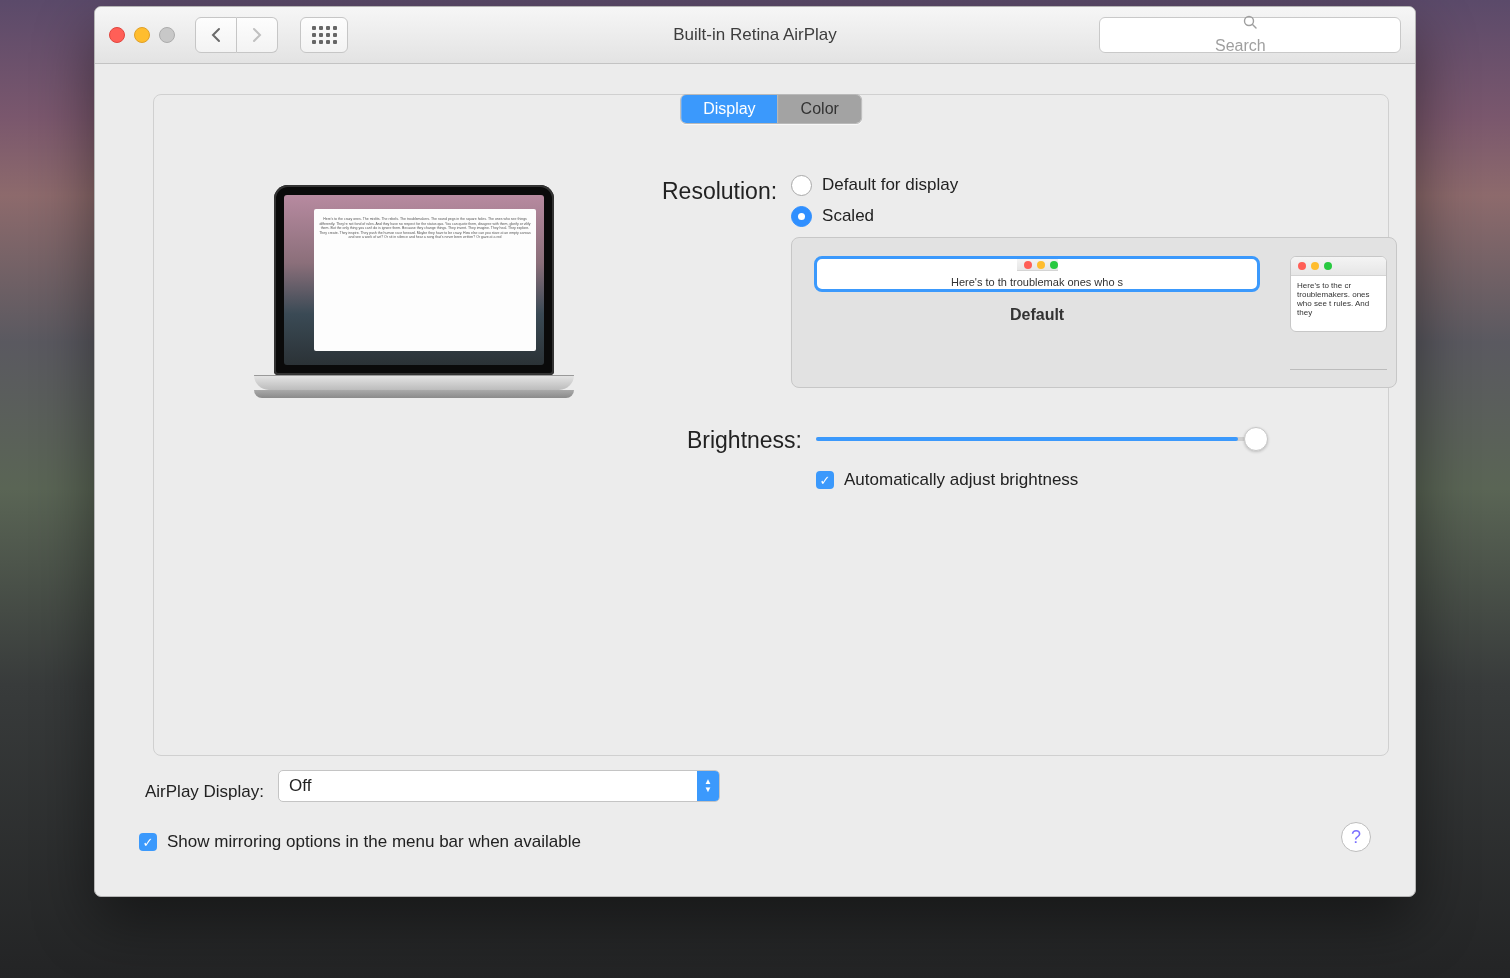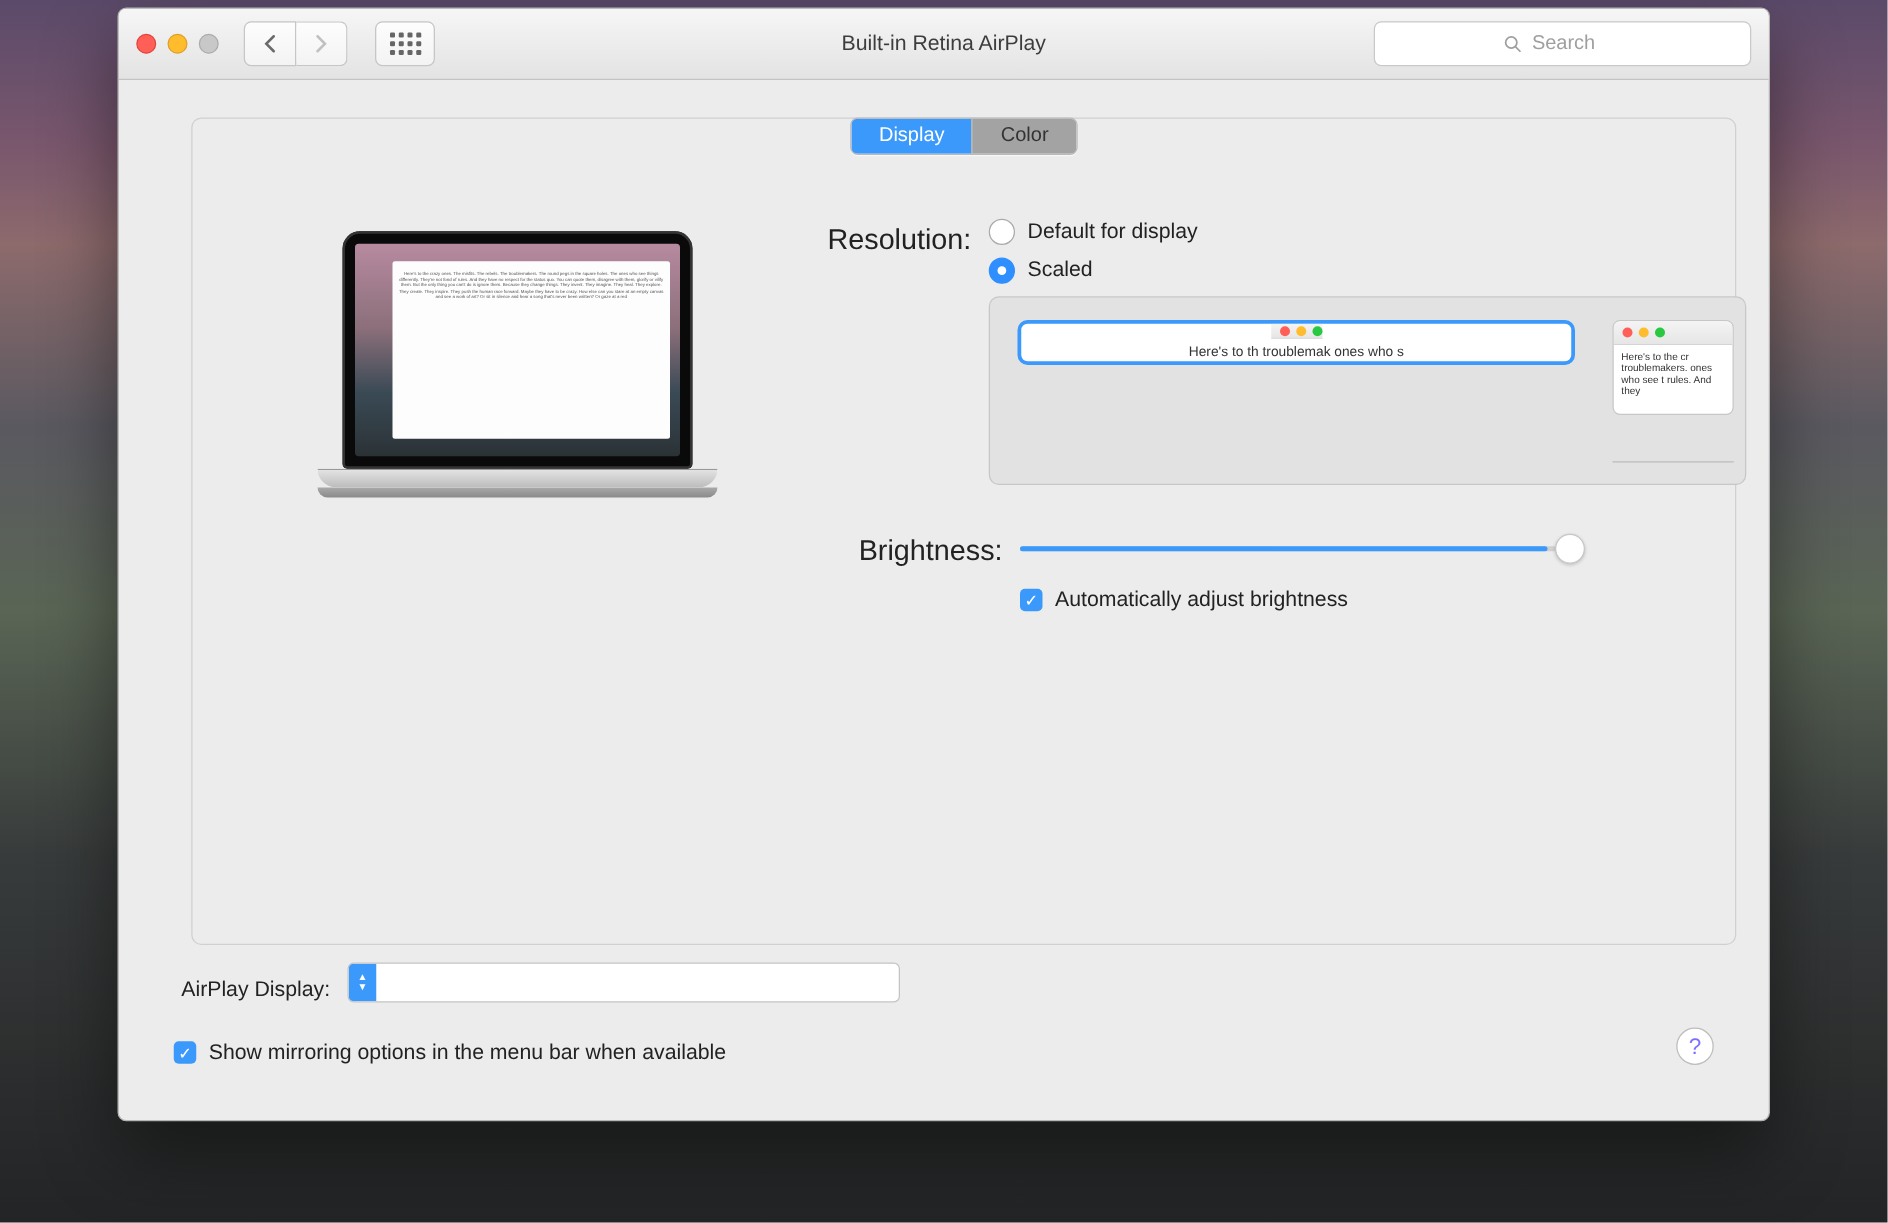--- a/index.html
+++ b/index.html
@@ -25,21 +25,21 @@
 .tl.min{background:#ffbd2e;border:1px solid #e0a028;}
 .tl.max{background:#c8c8c8;border:1px solid #acacac;}
 .navbtns{display:flex;margin-left:8px;}
 .navbtn{width:40px;height:34px;background:linear-gradient(#fdfdfd,#f3f3f3);border:1px solid #c6c6c6;display:flex;align-items:center;justify-content:center;font-size:18px;color:#9a9a9a;}
 .navbtn.back{border-radius:6px 0 0 6px;color:#555;}
 .navbtn.fwd{border-radius:0 6px 6px 0;border-left:none;}
 .gridbtn{width:46px;height:34px;margin-left:10px;background:linear-gradient(#fdfdfd,#f3f3f3);border:1px solid #c6c6c6;border-radius:6px;display:flex;align-items:center;justify-content:center;}
 .grid-dots{display:grid;grid-template-columns:repeat(4,4px);grid-template-rows:repeat(3,4px);gap:3px;}
 .grid-dots span{width:4px;height:4px;background:#666;border-radius:1px;}
 .title{position:absolute;left:0;right:0;text-align:center;font-size:17px;color:#3d3d3d;font-weight:500;pointer-events:none;}
-.search{margin-left:auto;width:300px;height:34px;background:#fff;border:1px solid #c9c9c9;border-radius:6px;display:flex;align-items:center;justify-content:center;gap:6px;color:#9a9a9a;}
+.search{margin-left:auto;width:300px;height:34px;background:#fff;border:1px solid #c9c9c9;border-radius:6px;display:flex;align-items:center;justify-content:center;gap:6px;color:#9a9a9a;flex-direction:column;}
 .search svg{flex:none;}
 .search input{border:none;outline:none;font-size:16px;width:70px;background:transparent;color:#333;}
 .search input::placeholder{color:#9f9f9f;}
 
 .body{padding:30px 26px 20px;}
 .panel{
   background:#ececec;border:1px solid #d0d0d0;border-radius:8px;
   position:relative;padding:80px 28px 60px;min-height:520px;margin-left:32px;
 }
 .tabs{
@@ -179,20 +179,21 @@
             <div class="res-box">
               <div class="res-item">
                 <div class="res-thumb sel">
                   <div class="res-tlbar">
                       <span class="res-dot" style="background:#ff5f57"></span>
                       <span class="res-dot" style="background:#ffbd2e"></span>
                       <span class="res-dot" style="background:#28c940"></span>
                     </div>
                   <div class="res-txt">Here's to th troublemak ones who s</div>
                 </div>
+                <div class="res-cap bold">Default</div>
               </div>
               <div class="res-item">
                 <div class="res-thumb">
                   <div class="res-tlbar">
                       <span class="res-dot" style="background:#ff5f57"></span>
                       <span class="res-dot" style="background:#ffbd2e"></span>
                       <span class="res-dot" style="background:#28c940"></span>
                     </div>
                   <div class="res-txt xs">Here's to the cr troublemakers. ones who see t rules. And they</div>
                 </div>
@@ -215,20 +216,21 @@
           <span class="chk">✓</span>
           <span>Automatically adjust brightness</span>
         </label>
       </div>
     </div>
 
     <div class="footer">
       <div class="footrow" style="margin-bottom:20px;">
         <span style="margin-left:6px;">AirPlay Display:</span>
         <div class="sel">
+          <span class="sel-val">Off</span>
           <span class="sel-arrows">▲<br>▼</span>
         </div>
       </div>
       <div class="footrow">
         <label style="display:flex;align-items:center;gap:10px;">
           <span class="chk">✓</span>
           <span>Show mirroring options in the menu bar when available</span>
         </label>
         <div class="help">?</div>
       </div>

